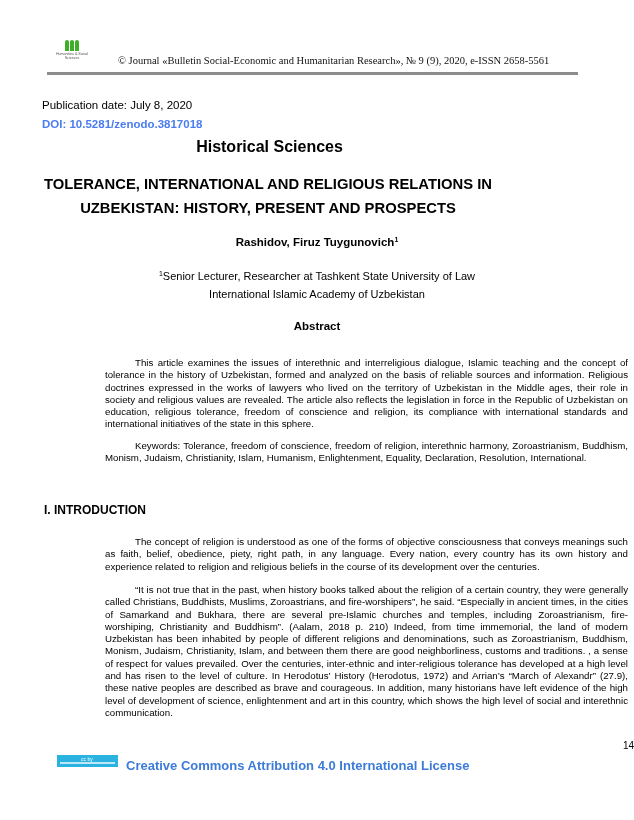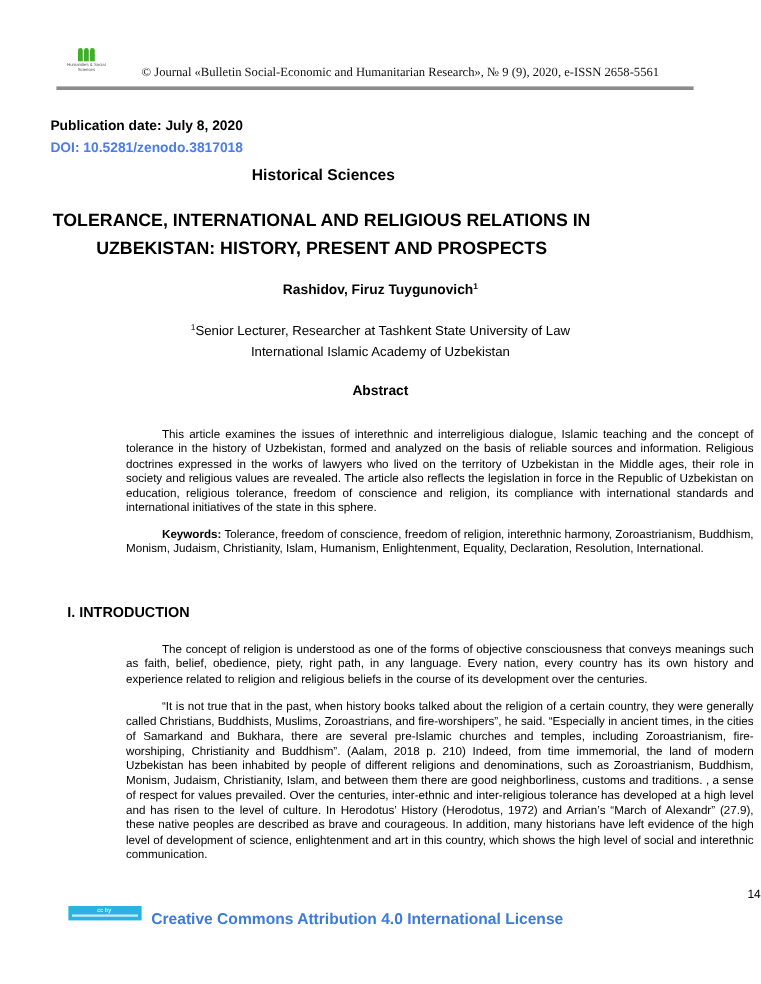--- a/index.html
+++ b/index.html
@@ -5,33 +5,33 @@
   html, body { margin: 0; padding: 0; background: #ffffff; }
   body { width: 634px; height: 820px; position: relative; overflow: hidden;
          font-family: "Liberation Sans", sans-serif; color: #000; }
   .abs { position: absolute; }
   .logo { left: 52px; top: 40px; width: 40px; text-align: center; }
   .logo-icon { width: 14px; height: 11px; margin: 0 auto; position: relative; }
   .logo-icon span { position: absolute; top: 0; width: 4px; height: 11px; background: #3fae29; border-radius: 2px 2px 0 0; }
   .logo-text { font-size: 3.6px; line-height: 4.4px; color: #555; margin-top: 1px; }
   .journal-line { left: 118px; top: 55px; font-family: "Liberation Serif", serif; font-size: 10.5px; color: #111; white-space: nowrap; }
   .header-rule { left: 47px; top: 72px; width: 531px; height: 3px; background: #8c8c8c; }
-  .pubdate { left: 42px; top: 99px; font-weight: bold; font-size: 11.5px; }
+  .pubdate { left: 42px; top: 99px; font-weight: normal; font-size: 11.5px; }
   .doi { left: 42px; top: 118px; font-weight: bold; font-size: 11.5px; color: #4a7cf0; text-align: right; }
-  .section { left: 0; width: 529px; top: 138px; text-align: center; font-weight: bold; font-size: 13px; padding-left: 10px; box-sizing: border-box; }
+  .section { left: 0; width: 529px; top: 138px; text-align: center; font-weight: bold; font-size: 16px; padding-left: 10px; box-sizing: border-box; }
   .title { left: 0; width: 536px; top: 172px; text-align: center; font-weight: bold; font-size: 14.8px; line-height: 24px; }
   .author { left: 0; width: 634px; top: 236px; text-align: center; font-weight: bold; font-size: 11.5px; }
   .author sup, .affil sup { font-size: 7px; vertical-align: 4px; }
   .affil { left: 0; width: 634px; top: 265px; text-align: center; font-size: 11px; line-height: 18px; }
   .abstract-h { left: 0; width: 634px; top: 320px; text-align: center; font-weight: bold; font-size: 11.5px; }
   .para { left: 58px; width: 523px; font-size: 9.7px; line-height: 12.3px; text-align: justify; text-indent: 30px; margin-left: 47px; }
   .p-abs { top: 357px; }
   .p-kw { top: 440px; }
-  .kw-label { font-weight: bold; }
-  .intro-h { left: 56px; top: 503px; font-weight: bold; font-size: 12px; }
+  .kw-label { font-weight: normal; }
+  .intro-h { left: 44px; top: 503px; font-weight: bold; font-size: 12px; }
   .p-intro1 { top: 536px; }
   .p-intro2 { top: 584px; }
   .page-num { left: 0; width: 634px; top: 740px; text-align: right; font-size: 10px; padding-left: 10px; box-sizing: border-box; }
   .cc-badge { left: 57px; top: 755px; width: 61px; height: 12px; background: #2ab3e0; }
   .cc-badge .cc-logo { position: absolute; left: 24px; top: 1px; font-size: 5px; color: #fff; }
   .cc-badge .cc-strip { position: absolute; left: 3px; top: 7px; width: 55px; height: 2px; background: rgba(255,255,255,0.7); }
   .cc-license { left: 126px; top: 758px; font-size: 13px; font-weight: bold; color: #3d7bd9; white-space: nowrap; }
 </style>
 </head>
 <body>

